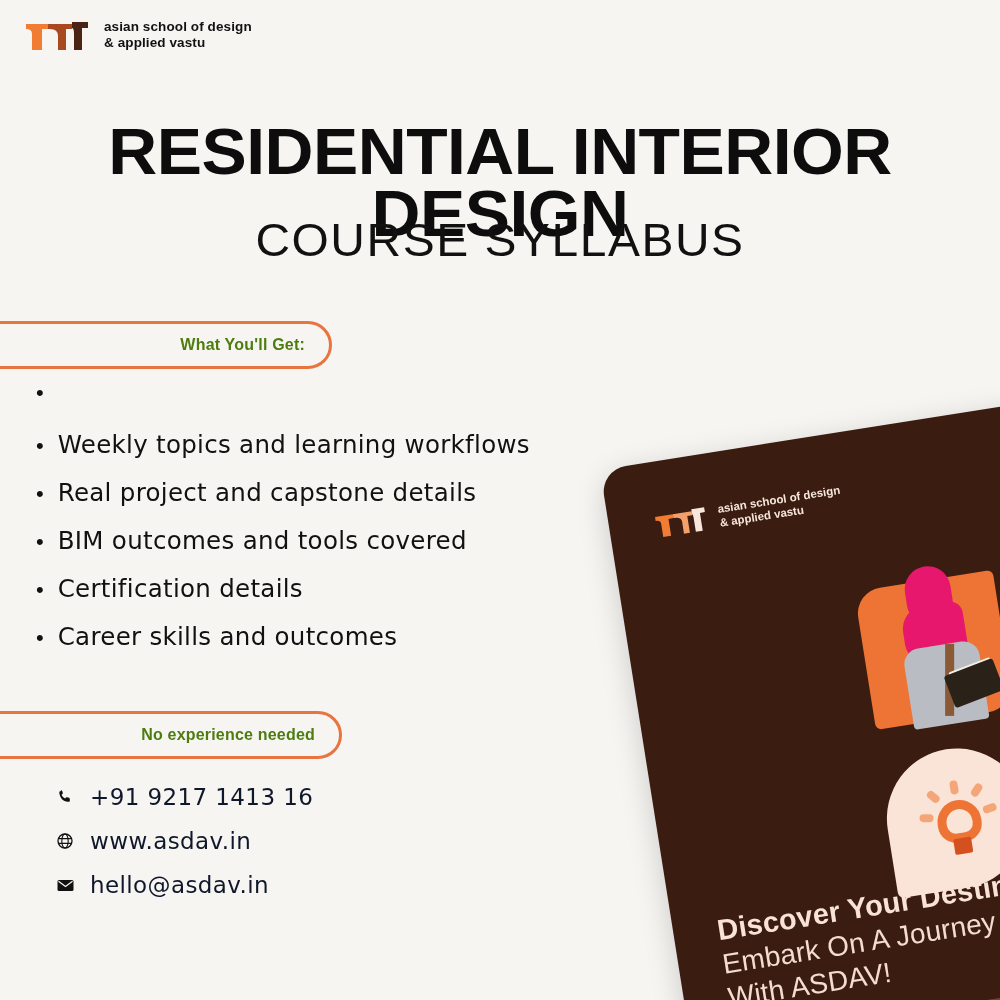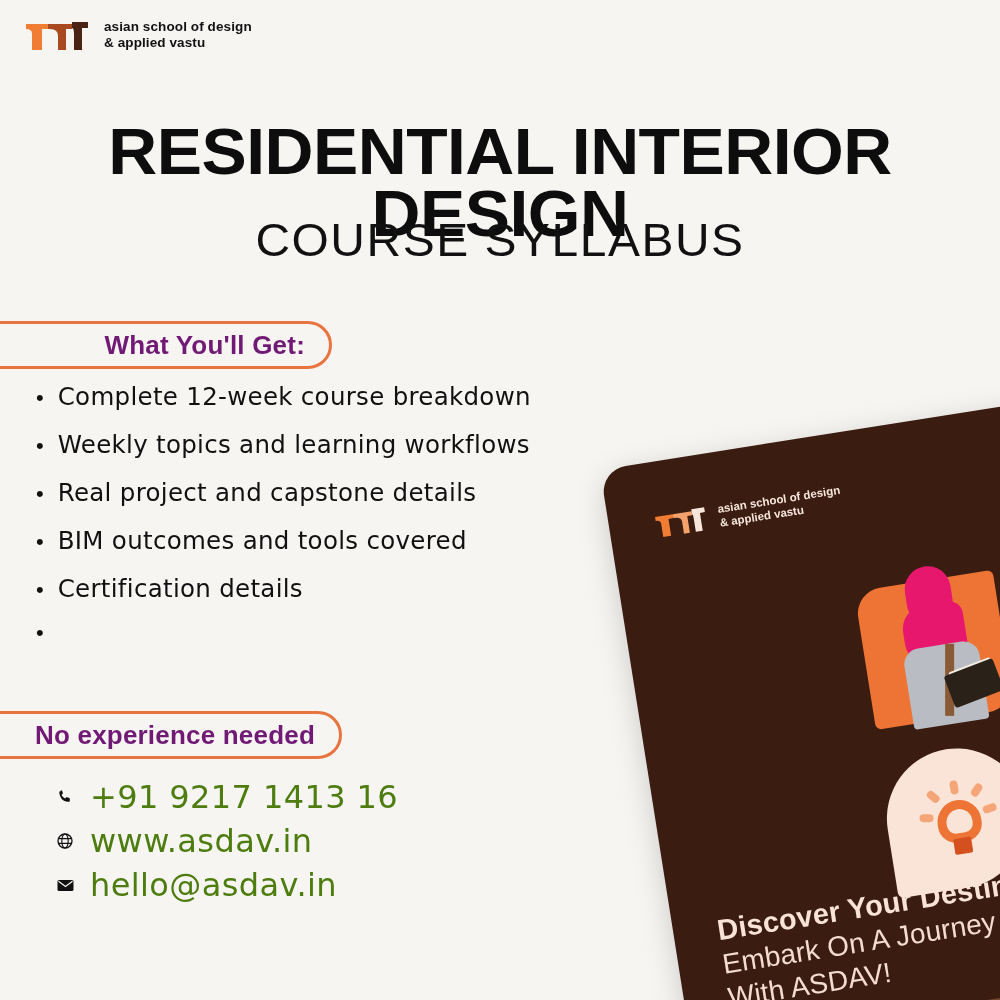--- a/index.html
+++ b/index.html
@@ -33,40 +33,40 @@
   }
 
   
   .pill{
     position:absolute;left:-70px;height:48px;
     border:3px solid #e8743f;border-radius:26px;
     background:transparent;display:flex;align-items:center;
     justify-content:flex-end;box-sizing:border-box;
     padding-right:24px;
   }
-  .pill span{font-size:26px;font-weight:700;color:#701a75;letter-spacing:.2px;}
+  .pill span{font-size:16px;font-weight:700;color:#4d7c0f;letter-spacing:.2px;}
   #pill-what{top:321px;width:402px;}
   #pill-noexp{top:711px;width:412px;}
 
   
   .bullets{position:absolute;left:36px;top:382px;width:600px;}
   .bullet{display:flex;align-items:baseline;gap:14px;height:48px;}
   .bullet .dot{font-size:22px;line-height:1;color:#111;}
   .bullet .txt{
     font-family:"DejaVu Sans", sans-serif;
     font-size:24.5px;font-weight:400;color:#111;letter-spacing:.3px;
   }
 
   
   .contacts{position:absolute;left:56px;top:775px;}
   .crow{display:flex;align-items:center;gap:16px;height:44px;}
   .crow .ci{width:18px;display:flex;justify-content:center;align-items:center;color:#111;}
   .crow .ctxt{
     font-family:"DejaVu Sans", sans-serif;
-    font-size:32px;color:#4d7c0f;letter-spacing:.4px;
+    font-size:23px;color:#0f172a;letter-spacing:.4px;
   }
 
   
   .card-wrap{
     position:absolute;left:600px;top:470px;width:520px;height:600px;
     transform:rotate(-9deg);transform-origin:0 0;
   }
   .card{
     position:absolute;left:0;top:0;width:520px;height:600px;
     background:#3a1c10;border-radius:26px;overflow:hidden;
@@ -129,40 +129,40 @@
   </h1>
   <div class="subtitle">COURSE SYLLABUS</div>
 
   <div class="pill" id="pill-what">
     <span>What You'll Get:</span>
   </div>
 
   <ul class="bullets" style="list-style:none;margin:0;padding:0;">
     <li class="bullet">
       <span class="dot">•</span>
-      <span class="txt">Complete 12-week course breakdown</span>
     </li>
     <li class="bullet">
       <span class="dot">•</span>
       <span class="txt">Weekly topics and learning workflows</span>
     </li>
     <li class="bullet">
       <span class="dot">•</span>
       <span class="txt">Real project and capstone details</span>
     </li>
     <li class="bullet">
       <span class="dot">•</span>
       <span class="txt">BIM outcomes and tools covered</span>
     </li>
     <li class="bullet">
       <span class="dot">•</span>
       <span class="txt">Certification details</span>
     </li>
     <li class="bullet">
       <span class="dot">•</span>
+      <span class="txt">Career skills and outcomes</span>
     </li>
   </ul>
 
   <div class="pill" id="pill-noexp">
     <span>No experience needed</span>
   </div>
 
   <div class="contacts">
     <div class="crow">
       <span class="ci">

